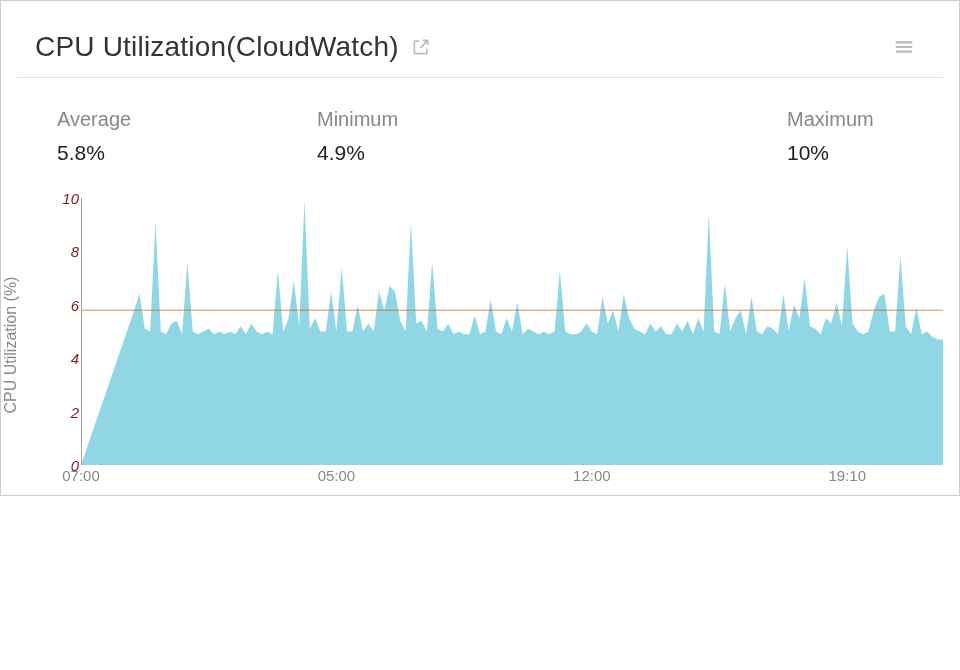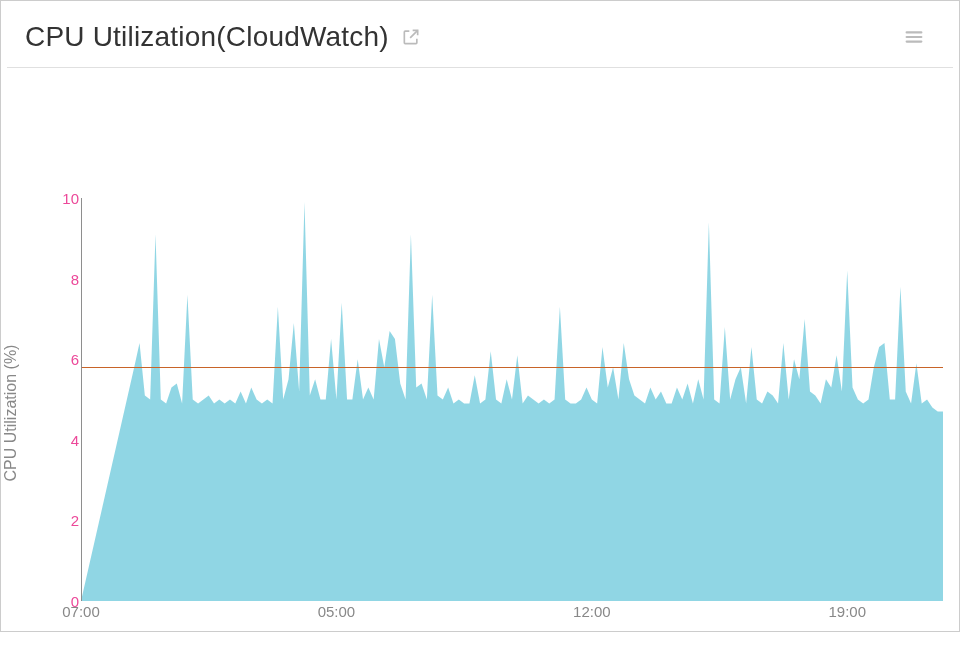--- a/index.html
+++ b/index.html
@@ -4,24 +4,24 @@
 <style>
   * { box-sizing: border-box; }
   html, body { margin: 0; padding: 0; }
   body {
     font-family: -apple-system, BlinkMacSystemFont, "Segoe UI", "Helvetica Neue", Arial, sans-serif;
     background: #fff;
     color: #333;
   }
   .card {
     width: 960px;
-    height: 632px;
+    height: 496px;
     border: 1px solid #ccc;
     position: relative;
-    padding: 6px;
+    padding: 16px;
   }
   .header {
     display: flex;
     align-items: center;
     justify-content: space-between;
     padding: 14px 28px 14px 18px;
     border-bottom: 1px solid #e0e0e0;
   }
   .title-wrap {
     display: flex;
@@ -90,24 +90,25 @@
     position: absolute;
     left: 30px;
     top: 0;
     bottom: 26px;
     width: 28px;
   }
   .y-tick {
     position: absolute;
     right: 0;
     transform: translateY(50%);
-    color: #ec4899;
+    color: #7f1d1d;
     font-size: 15px;
     text-align: right;
     width: 28px;
+    font-style: italic;
   }
   .x-ticks {
     position: absolute;
     left: 60px;
     right: 10px;
     bottom: 0;
     height: 26px;
   }
   .x-tick {
     position: absolute;
@@ -152,20 +153,34 @@
     </div>
     <span class="hamburger">
       <svg width="22" height="22" viewBox="0 0 24 24" fill="none" stroke="currentColor" stroke-width="2.4" stroke-linecap="round">
         <line x1="4" y1="7" x2="20" y2="7"></line>
           <line x1="4" y1="12" x2="20" y2="12"></line>
           <line x1="4" y1="17" x2="20" y2="17"></line>
       </svg>
     </span>
   </div>
 
+  <div class="stats">
+    <div class="stat stat-avg">
+      <div class="stat-label">Average</div>
+      <div class="stat-value">5.8%</div>
+    </div>
+    <div class="stat stat-min">
+      <div class="stat-label">Minimum</div>
+      <div class="stat-value">4.9%</div>
+    </div>
+    <div class="stat stat-max">
+      <div class="stat-label">Maximum</div>
+      <div class="stat-value">10%</div>
+    </div>
+  </div>
 
   <div class="chart-wrap">
     <div class="y-title">CPU Utilization (%)</div>
     <div class="y-ticks" id="y-ticks">
         <div class="y-tick" style="bottom: 0%;">0</div>
         <div class="y-tick" style="bottom: 20%;">2</div>
         <div class="y-tick" style="bottom: 40%;">4</div>
         <div class="y-tick" style="bottom: 60%;">6</div>
         <div class="y-tick" style="bottom: 80%;">8</div>
         <div class="y-tick" style="bottom: 100%;">10</div>
@@ -175,17 +190,17 @@
         <polygon id="area" class="area-path" points="0,445 0.00,445.00 53.33,186.90 58.67,160.20 64.00,218.05 69.33,222.50 74.67,40.05 80.00,222.50 85.33,226.95 90.67,209.15 96.00,204.70 101.33,226.95 106.67,106.80 112.00,222.50 117.33,226.95 122.67,222.50 128.00,218.05 133.33,226.95 138.67,222.50 144.00,226.95 149.33,222.50 154.67,226.95 160.00,213.60 165.33,226.95 170.67,209.15 176.00,222.50 181.33,226.95 186.67,222.50 192.00,226.95 197.33,120.15 202.67,222.50 208.00,200.25 213.33,137.95 218.67,213.60 224.00,4.45 229.33,218.05 234.67,200.25 240.00,222.50 245.33,222.50 250.67,155.75 256.00,222.50 261.33,115.70 266.67,222.50 272.00,222.50 277.33,178.00 282.67,222.50 288.00,209.15 293.33,222.50 298.67,155.75 304.00,186.90 309.33,146.85 314.67,155.75 320.00,204.70 325.33,222.50 330.67,40.05 336.00,209.15 341.33,204.70 346.67,222.50 352.00,106.80 357.33,218.05 362.67,222.50 368.00,209.15 373.33,226.95 378.67,222.50 384.00,226.95 389.33,226.95 394.67,195.80 400.00,226.95 405.33,222.50 410.67,169.10 416.00,222.50 421.33,226.95 426.67,200.25 432.00,222.50 437.33,173.55 442.67,226.95 448.00,218.05 453.33,222.50 458.67,226.95 464.00,222.50 469.33,226.95 474.67,222.50 480.00,120.15 485.33,222.50 490.67,226.95 496.00,226.95 501.33,222.50 506.67,209.15 512.00,222.50 517.33,226.95 522.67,164.65 528.00,209.15 533.33,186.90 538.67,222.50 544.00,160.20 549.33,200.25 554.67,218.05 560.00,222.50 565.33,226.95 570.67,209.15 576.00,222.50 581.33,213.60 586.67,226.95 592.00,226.95 597.33,209.15 602.67,222.50 608.00,204.70 613.33,226.95 618.67,200.25 624.00,222.50 629.33,26.70 634.67,222.50 640.00,226.95 645.33,142.40 650.67,222.50 656.00,200.25 661.33,186.90 666.67,226.95 672.00,164.65 677.33,222.50 682.67,226.95 688.00,213.60 693.33,218.05 698.67,226.95 704.00,160.20 709.33,222.50 714.67,178.00 720.00,200.25 725.33,133.50 730.67,213.60 736.00,218.05 741.33,226.95 746.67,200.25 752.00,209.15 757.33,173.55 762.67,213.60 768.00,80.10 773.33,209.15 778.67,222.50 784.00,226.95 789.33,222.50 794.67,186.90 800.00,164.65 805.33,160.20 810.67,222.50 816.00,222.50 821.33,97.90 826.67,213.60 832.00,226.95 837.33,182.45 842.67,226.95 848.00,222.50 853.33,231.40 858.67,235.85 864.00,235.85 864.00,445"></polygon>
         <line id="avgline" class="avg-line" x1="0" x2="864" y1="186.90000000000003" y2="186.90000000000003"></line>
         <line x1="0" y1="0" x2="0" y2="445" class="axis-line"></line>
         <line x1="0" y1="445" x2="864" y2="445" class="axis-line"></line>
       </svg>
     </div>
     <div class="x-ticks" id="x-ticks">
         <div class="x-tick" style="left: 0%;">07:00</div>
         <div class="x-tick" style="left: 29.6296%;">05:00</div>
         <div class="x-tick" style="left: 59.2593%;">12:00</div>
-        <div class="x-tick" style="left: 88.8889%;">19:00</div>
+        <div class="x-tick" style="left: 88.8889%;">19:10</div>
       </div>
   </div>
 
 </div>
 
 </body></html>

